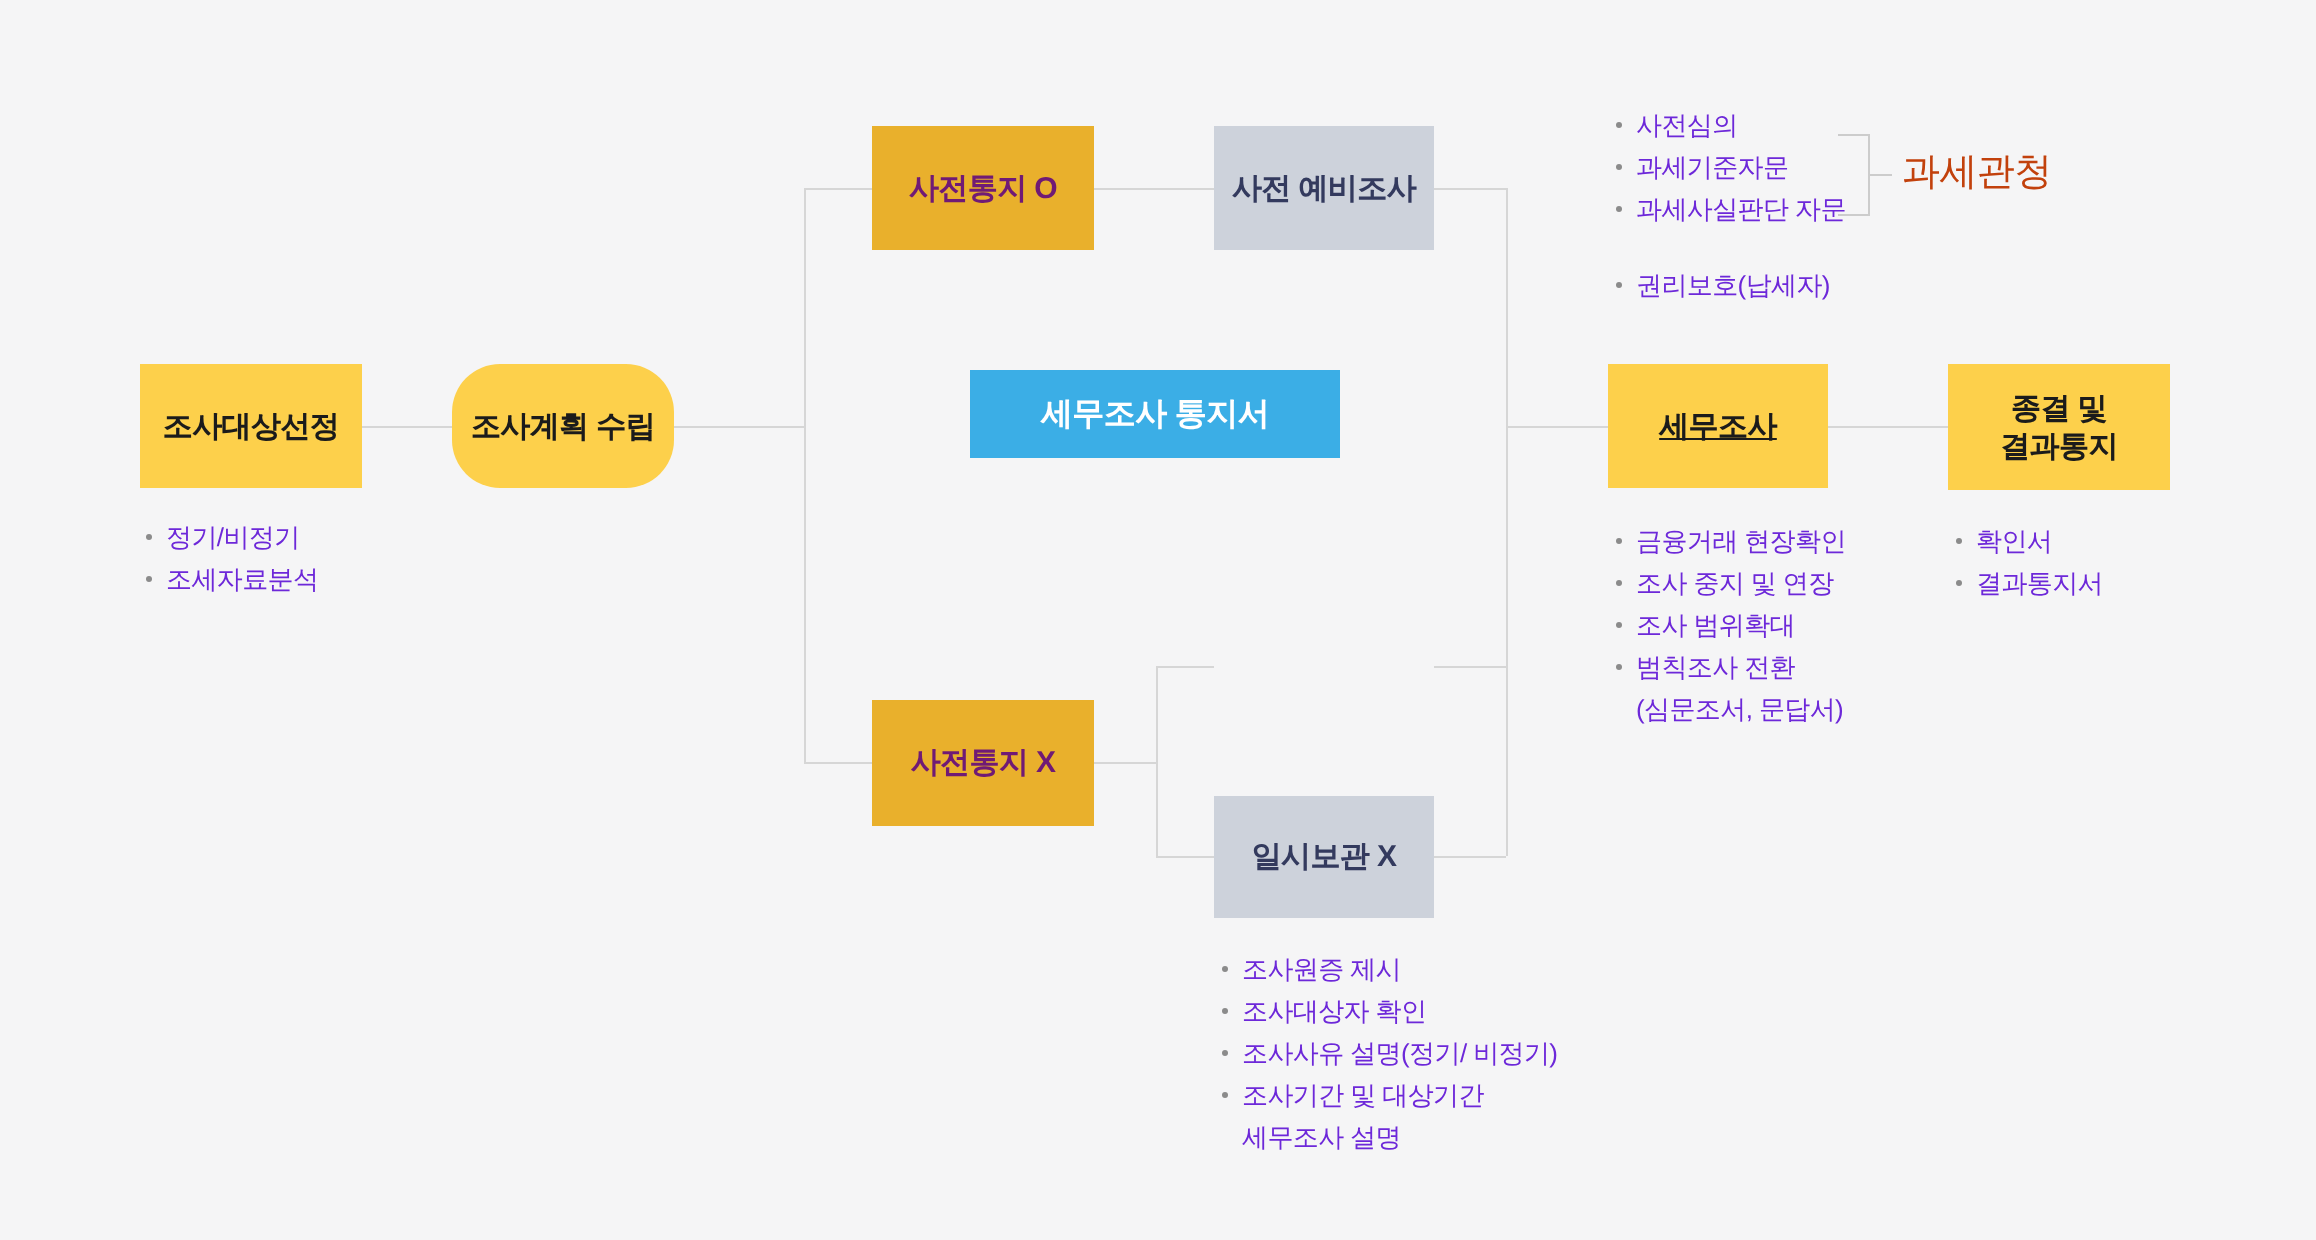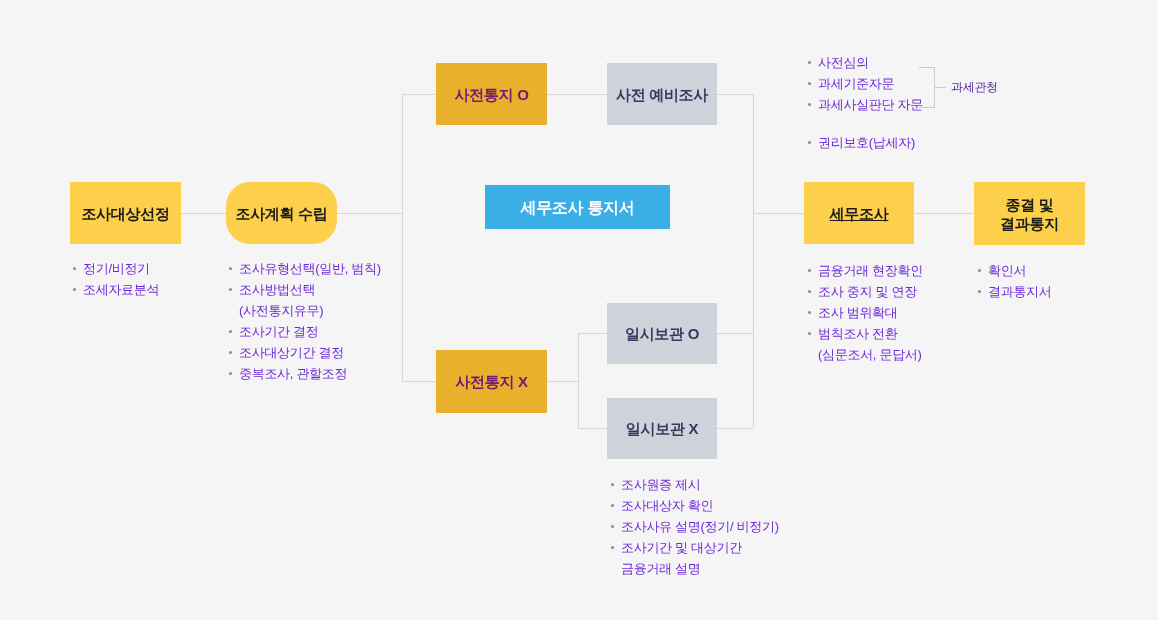--- a/index.html
+++ b/index.html
@@ -64,23 +64,23 @@
     top: 9px;
     width: 3px;
     height: 3px;
     border-radius: 50%;
     background: #8b8b8b;
   }
   ul.blist li.cont::before { display: none; }
 
   .side-label {
     position: absolute;
-    font-size: 12px;
+    font-size: 19px;
     line-height: 20px;
-    color: #4c1d95;
+    color: #c2410c;
     letter-spacing: -0.3px;
     white-space: nowrap;
   }
 </style>
 </head>
 <body>
 
 <div class="canvas">
 
   <div class="hline" style="left:181px; top:213px; width:45px;"></div>
@@ -110,46 +110,37 @@
   <div class="box yellow" style="left:226px; top:182px; width:111px; height:62px;border-radius:24px;">조사계획 수립</div>
 
   <div class="box amber" style="left:436px; top:63px; width:111px; height:62px;">사전통지 O</div>
 
   <div class="box gray" style="left:607px; top:63px; width:110px; height:62px;">사전 예비조사</div>
 
   <div class="box blue" style="left:485px; top:185px; width:185px; height:44px;">세무조사 통지서</div>
 
   <div class="box amber" style="left:436px; top:350px; width:111px; height:63px;">사전통지 X</div>
 
-  <div class="box gray" style="left:607px; top:303px; width:110px; height:61px;">일시보관 O</div>
 
   <div class="box gray" style="left:607px; top:398px; width:110px; height:61px;">일시보관 X</div>
 
   <div class="box yellow" style="left:804px; top:182px; width:110px; height:62px;text-decoration:underline;">
     <span>세무조사</span>
   </div>
 
   <div class="box yellow" style="left:974px; top:182px; width:111px; height:63px;">
     <span>종결 및</span>
     <span>결과통지</span>
   </div>
 
   <ul class="blist" style="left:70px; top:258px;">
     <li>정기/비정기</li>
     <li>조세자료분석</li>
   </ul>
 
-  <ul class="blist" style="left:226px; top:258px;">
-    <li>조사유형선택(일반, 범칙)</li>
-    <li>조사방법선택</li>
-    <li class="cont">(사전통지유무)</li>
-    <li>조사기간 결정</li>
-    <li>조사대상기간 결정</li>
-    <li>중복조사, 관할조정</li>
-  </ul>
 
   <ul class="blist" style="left:805px; top:52px;">
     <li>사전심의</li>
     <li>과세기준자문</li>
     <li>과세사실판단 자문</li>
   </ul>
 
   <div class="side-label" style="left:951px; top:77px;">과세관청</div>
 
   <ul class="blist" style="left:805px; top:132px;">
@@ -167,16 +158,16 @@
   <ul class="blist" style="left:975px; top:260px;">
     <li>확인서</li>
     <li>결과통지서</li>
   </ul>
 
   <ul class="blist" style="left:608px; top:474px;">
     <li>조사원증 제시</li>
     <li>조사대상자 확인</li>
     <li>조사사유 설명(정기/ 비정기)</li>
     <li>조사기간 및 대상기간</li>
-    <li class="cont">금융거래 설명</li>
+    <li class="cont">세무조사 설명</li>
   </ul>
 
 </div>
 
 </body></html>

